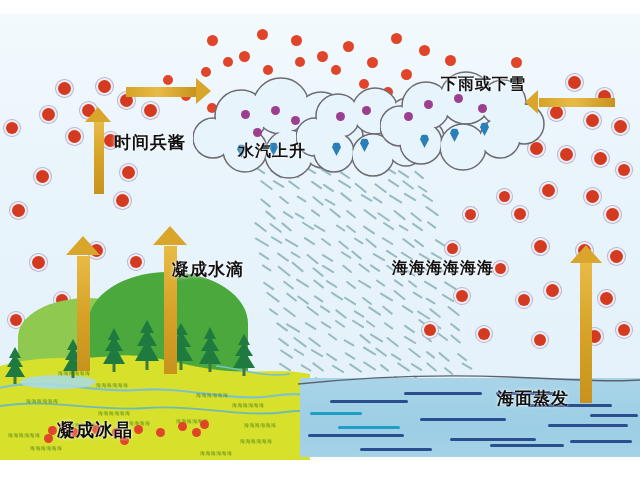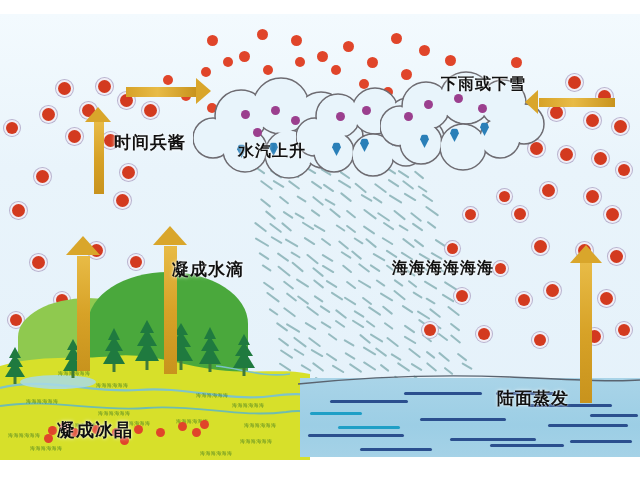--- a/index.html
+++ b/index.html
@@ -647,16 +647,16 @@
       </div>
     </div>
 
   <div id="label-layer">
       <div class="label" style="left: 114px; top: 131px; font-size: 17px;">时间兵酱</div>
       <div class="label" style="left: 238px; top: 141px; font-size: 16px;">水汽上升</div>
       <div class="label" style="left: 441px; top: 74px; font-size: 16px;">下雨或下雪</div>
       <div class="label" style="left: 172px; top: 258px; font-size: 17px;">凝成水滴</div>
       <div class="label" style="left: 392px; top: 258px; font-size: 16px;">海海海海海海</div>
       <div class="label" style="left: 57px; top: 418px; font-size: 18px;">凝成冰晶</div>
-      <div class="label" style="left: 497px; top: 387px; font-size: 17px;">陆面蒸发</div>
+      <div class="label" style="left: 497px; top: 387px; font-size: 17px;">海面蒸发</div>
     </div>
 
 </div>
 
 </body></html>

